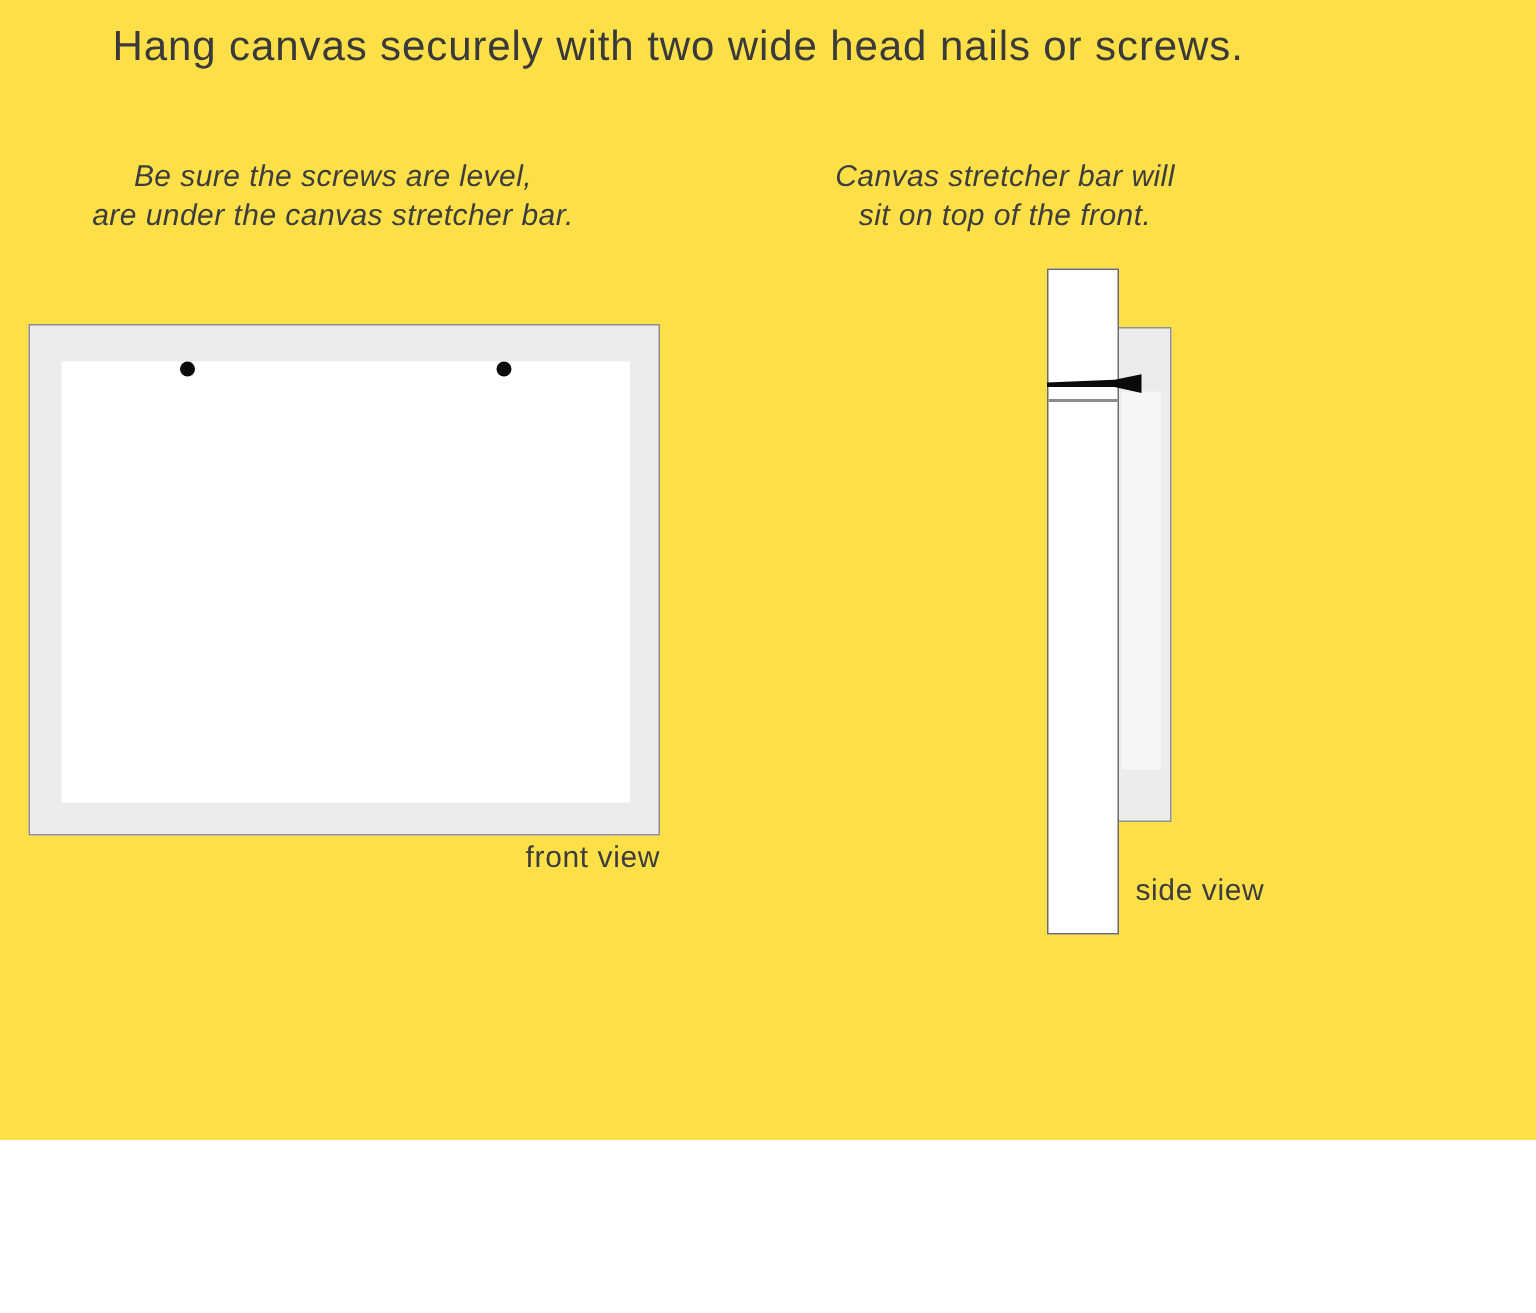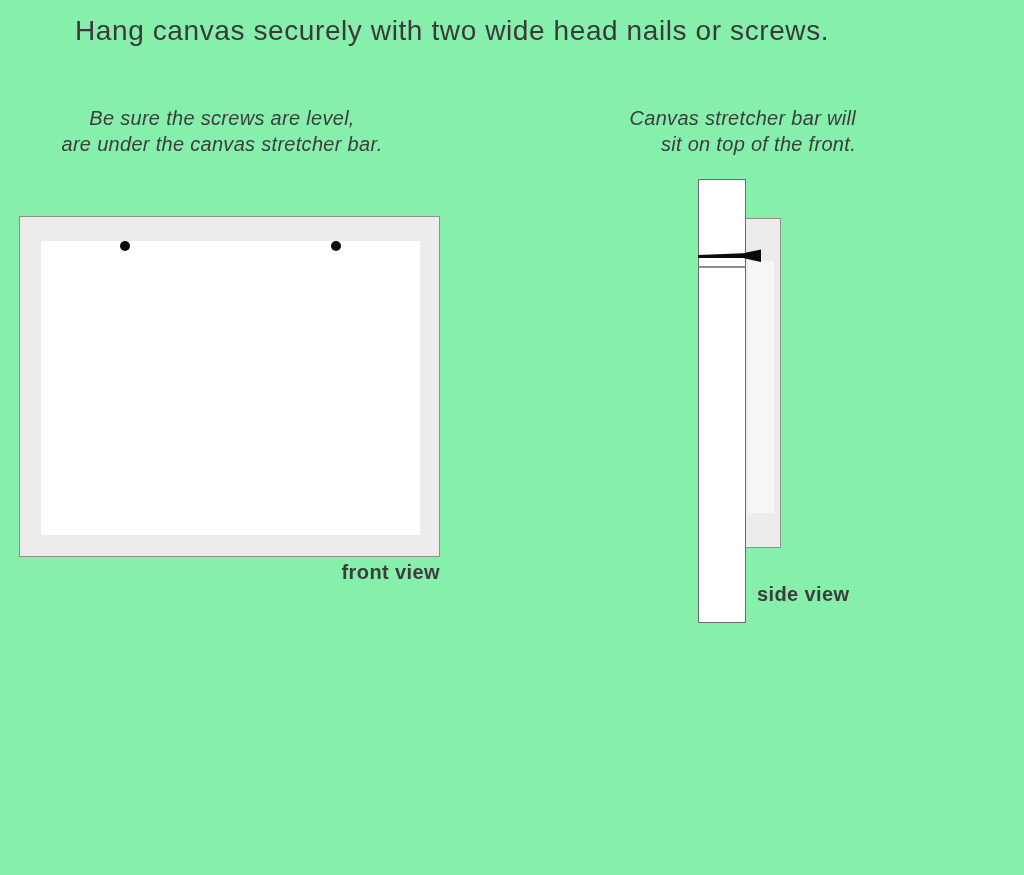--- a/index.html
+++ b/index.html
@@ -4,22 +4,22 @@
 <style>
   html, body {
     margin: 0;
     padding: 0;
     background: #ffffff;
   }
   * { box-sizing: border-box; }
   .stage {
     position: relative;
     width: 1024px;
-    height: 875px;
-    background: #86efac;
+    height: 760px;
+    background: #fde047;
     font-family: "Liberation Sans", sans-serif;
     color: #3c3c3c;
     overflow: hidden;
   }
   .abs { position: absolute; }
 
   .page-title {
     left: 75px;
     top: 15px;
     font-size: 28px;
@@ -33,21 +33,21 @@
     top: 105px;
     font-size: 20px;
     font-weight: 300;
     line-height: 26px;
     letter-spacing: 0.3px;
     text-align: center;
     color: #3d3d3d;
     font-style: italic;
   }
   .instr-left  { left: 22px;  width: 400px; }
-  .instr-right { left: 556px; width: 300px; text-align: right; }
+  .instr-right { left: 520px; width: 300px; }
 
   
   .front-frame {
     left: 19px;
     top: 216px;
     width: 421px;
     height: 341px;
     background: #ececec;
     border: 1px solid #8f8f8f;
   }
@@ -62,21 +62,21 @@
     width: 10px;
     height: 10px;
     border-radius: 50%;
     background: #0a0a0a;
   }
   .screw-left  { left: 120px; top: 241px; }
   .screw-right { left: 331px; top: 241px; }
 
   .view-label {
     font-size: 20px;
-    font-weight: 700;
+    font-weight: 400;
     letter-spacing: 0.4px;
     line-height: 26px;
     color: #3d3d3d;
     white-space: nowrap;
   }
   .front-label {
     left: 240px;
     top: 559px;
     width: 200px;
     text-align: right;

